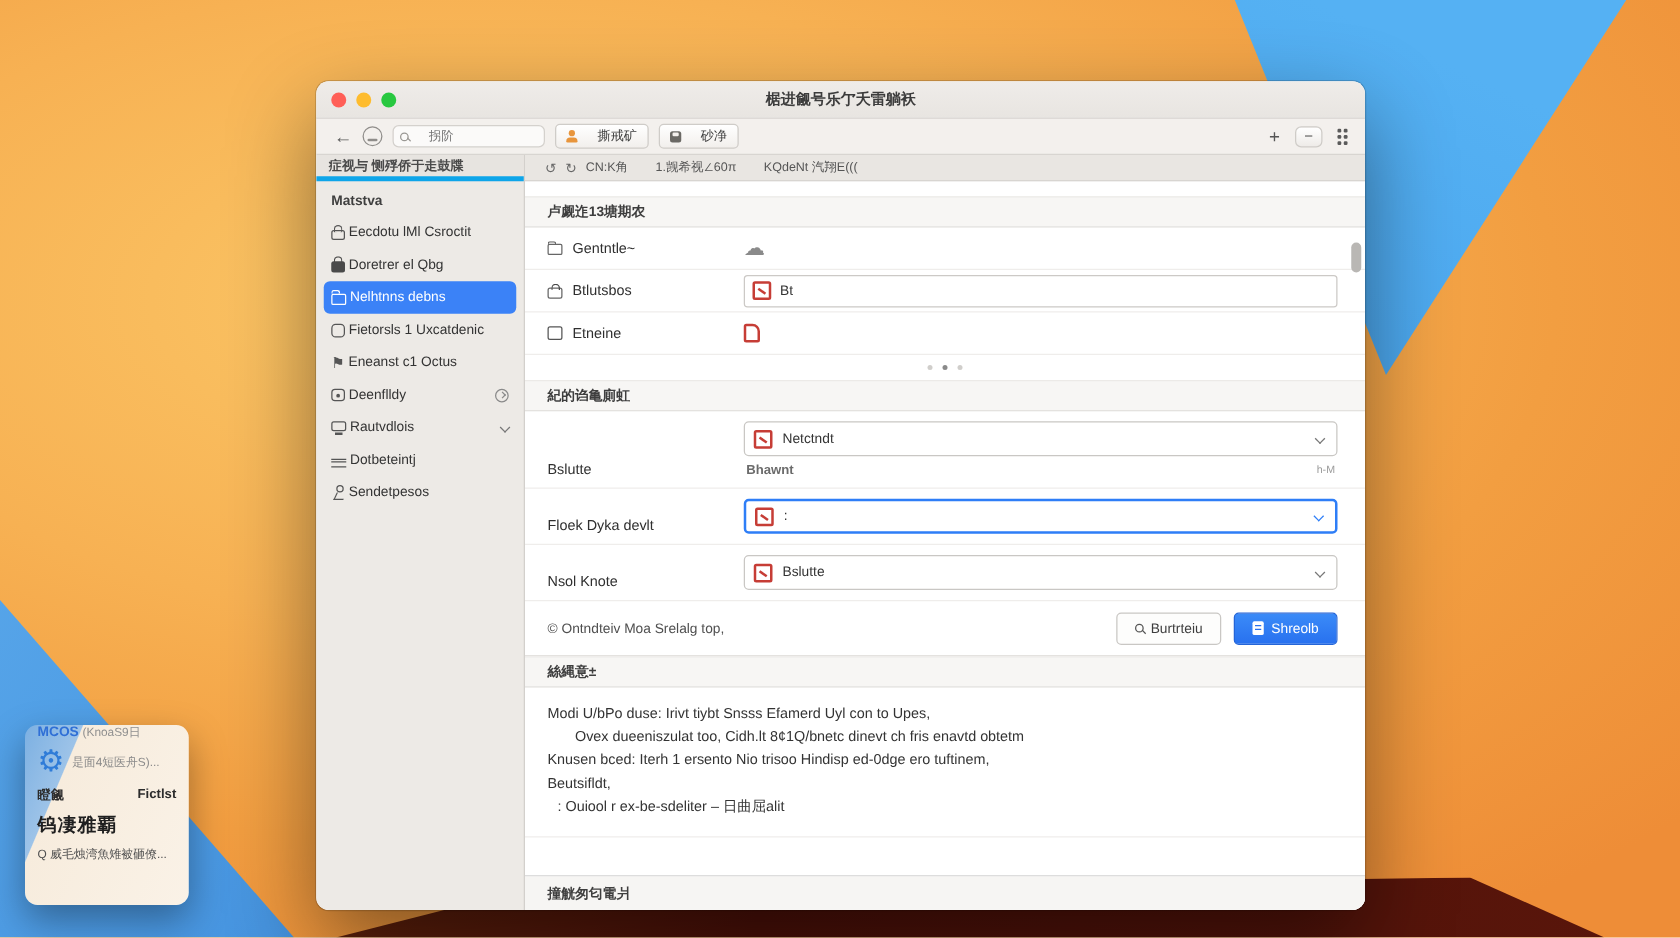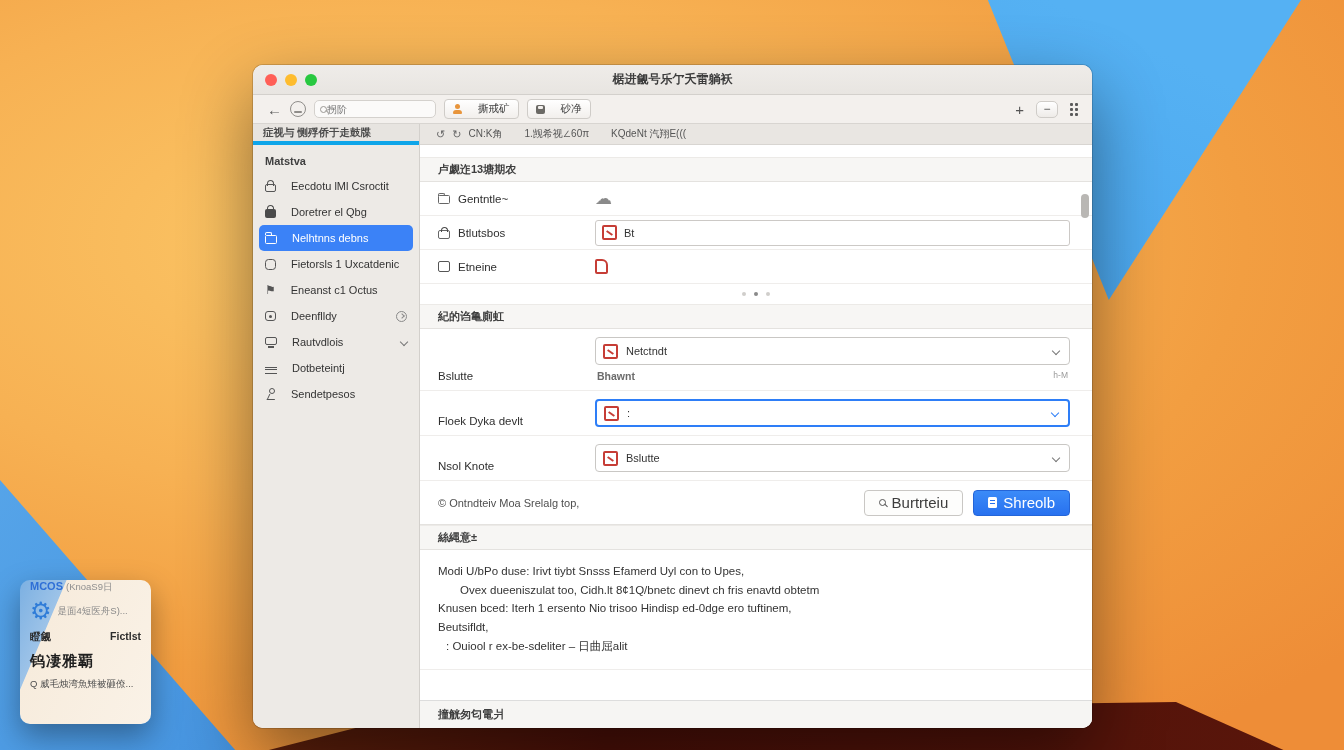--- a/index.html
+++ b/index.html
@@ -27,21 +27,21 @@
   .light { width:12px; height:12px; border-radius:50%; }
   .light.red { background:#ff5f57; } .light.yellow { background:#febc2e; } .light.green { background:#28c840; }
   .win-title { position:absolute; left:0; right:0; text-align:center; font-size:12px; font-weight:bold; color:#3c3c3c; }
 
   .toolbar { height:29px; background:#f3f0ed; border-bottom:1px solid #d8d5d1; display:flex; align-items:center;
     padding:0 14px; gap:8px; flex:none; }
   .tb-back { font-size:15px; color:#5a5a5a; line-height:1; }
   .tb-circle { width:16px; height:16px; border:1.5px solid #8f8d8a; border-radius:50%; position:relative; }
   .tb-circle:after { content:""; position:absolute; left:3px; right:3px; bottom:3px; height:2px; background:#8f8d8a; border-radius:1px; }
   .searchbox { width:122px; height:18px; background:#fbfaf9; border:1px solid #d4d1cd; border-radius:5px;
-    display:flex; align-items:center; padding:0 5px; gap:0; }
+    display:flex; align-items:center; padding:0 5px; gap:16px; }
   .mag { width:7px; height:7px; border:1.4px solid #9a9894; border-radius:50%; position:relative; flex:none; }
   .mag:after { content:""; position:absolute; width:4px; height:1.4px; background:#9a9894; transform:rotate(45deg);
     right:-3px; bottom:-1px; border-radius:1px; }
   .searchbox input { border:none; outline:none; background:transparent; width:90px; font-size:10px; color:#666; font-family:"Liberation Sans",sans-serif; }
   .tb-btn { height:20px; background:linear-gradient(#fff,#f2efec); border:1px solid #cfccc8; border-radius:4px;
     display:flex; align-items:center; gap:16px; padding:0 8px; font-size:10.5px; color:#3d3d3d; font-weight:normal; }
   .person { width:9px; height:10px; position:relative; }
   .person:before { content:""; position:absolute; width:5px; height:5px; border-radius:50%; background:#e8953c; left:2px; top:0; }
   .person:after { content:""; position:absolute; width:9px; height:4px; border-radius:3px 3px 1px 1px; background:#e8953c; bottom:0; }
   .disk { width:9px; height:9px; background:#6b6965; border-radius:2px; position:relative; }
@@ -54,21 +54,21 @@
   .tb-grid i { background:#5a5a5a; border-radius:1px; }
 
   .main { flex:1; display:flex; min-height:0; }
 
   
   .sidebar { width:167px; flex:none; background:#edeae6; border-right:1px solid #d3d0cc; display:flex; flex-direction:column; }
   .sb-header { height:21px; border-bottom:4px solid #0ea5e9; background:#e7e4e0; display:flex; align-items:center;
     padding:0 10px; font-size:10.5px; font-weight:bold; color:#4a4a4a; white-space:nowrap; overflow:hidden; }
   .sb-body { padding:8px 6px; }
   .sb-group { font-size:11px; font-weight:bold; color:#3f3f3f; padding:2px 6px 6px; }
-  .sb-item { height:26px; display:flex; align-items:center; gap:15px; padding:0 6px; border-radius:5px;
+  .sb-item { height:26px; display:flex; align-items:center; gap:3px; padding:0 6px; border-radius:5px;
     font-size:11px; color:#333; }
   .sb-item.selected { background:#3b82f7; color:#fff; }
   .sb-label { white-space:nowrap; overflow:hidden; flex:1; }
   .sb-trail { margin-left:auto; }
 
   
   .ic { display:inline-block; position:relative; flex:none; }
   .ic-lock { width:11px; height:8px; border:1.4px solid #555; border-radius:2px; margin-top:4px; }
   .ic-lock:before { content:""; position:absolute; width:5px; height:5px; border:1.4px solid #555; border-bottom:none;
     border-radius:4px 4px 0 0; left:1px; top:-5px; }
@@ -126,21 +126,21 @@
     padding:0 10px 0 7px; font-size:11px; color:#333; background:#fff; }
   .fctrl .chev { margin-left:auto; }
   .fctrl.focused { border:2px solid #2e7ef7; }
   .fctrl.focused .chev { border-color:#2e7ef7; }
   .hintline { display:flex; justify-content:space-between; padding:5px 2px 0; font-size:10.5px; color:#6b6b6b; font-weight:bold; }
   .hint-right { font-size:8.5px; color:#9a9a9a; font-weight:normal; }
 
   .sect-footer { height:44px; display:flex; align-items:center; padding:0 22px 0 18px; border-bottom:1px solid #e4e2df; }
   .footer-note { font-size:11px; color:#4f4f4f; }
   .footer-btns { margin-left:auto; display:flex; gap:10px; }
-  .btn { height:26px; border-radius:4px; display:flex; align-items:center; gap:6px; padding:0 14px; font-size:15px; }
+  .btn { height:26px; border-radius:4px; display:flex; align-items:center; gap:6px; padding:0 14px; font-size:11px; }
   .btn-outline { background:#fdfdfc; border:1px solid #c9c7c4; color:#3d3d3d; }
   .btn-primary { background:linear-gradient(#3b8bf8,#2871ef); color:#fff; border:1px solid #2465d8; }
   .mag-dark { width:7px; height:7px; border:1.4px solid #555; border-radius:50%; position:relative; }
   .mag-dark:after { content:""; position:absolute; width:4px; height:1.4px; background:#555; transform:rotate(45deg); right:-3px; bottom:-1px; }
   .whitedoc { width:9px; height:11px; background:#fff; border-radius:1.5px; position:relative; }
   .whitedoc:after { content:""; position:absolute; left:2px; top:2.5px; right:2px; height:1.4px; background:#2871ef; box-shadow:0 3px 0 #2871ef; }
 
   .notes { padding:12px 22px 14px 18px; border-bottom:1px solid #efedeb; }
   .note-line { font-size:11.5px; color:#333; line-height:1.62; white-space:nowrap; overflow:hidden; }
   .ind-1 { padding-left:8px; } .ind-2 { padding-left:22px; }

